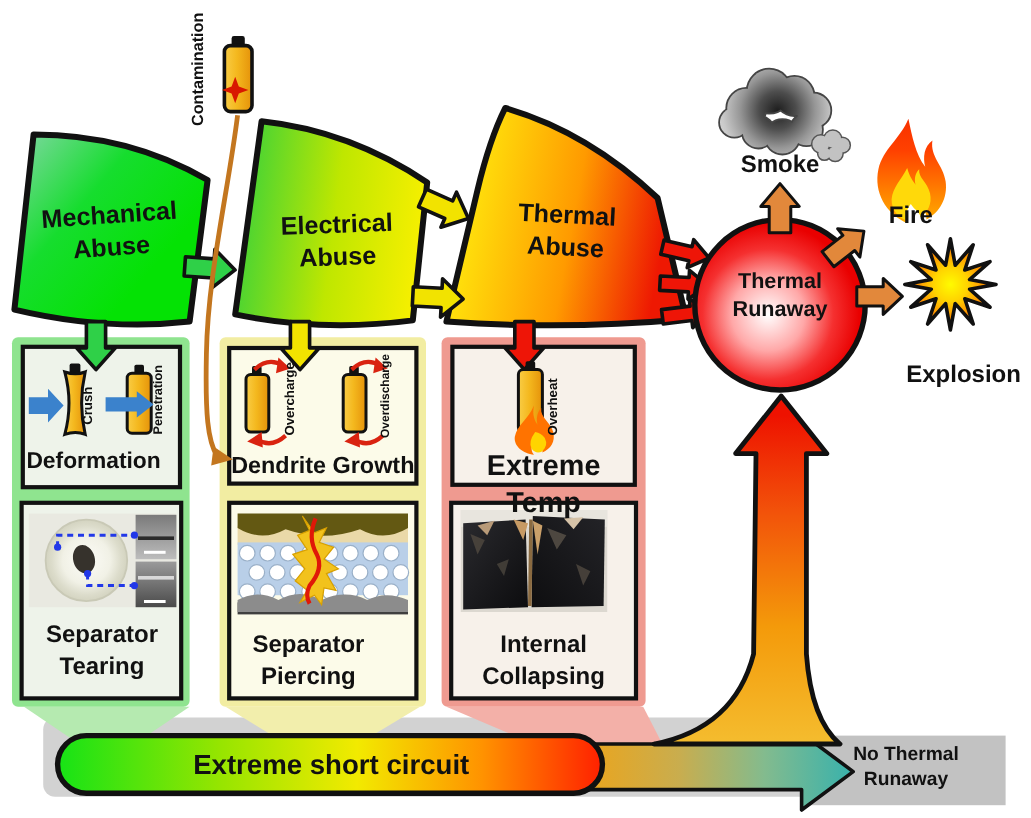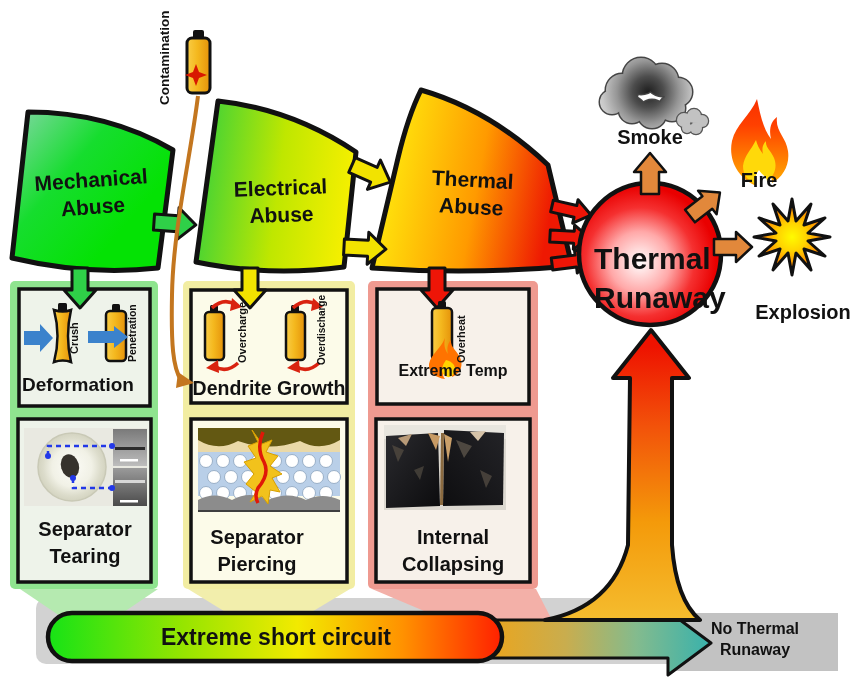--- a/index.html
+++ b/index.html
@@ -327,38 +327,38 @@
   <polygon points="398,438 412,434 406,446" fill="#b89a78"></polygon>
   <polygon points="428,433 440,436 436,450" fill="#c79a64"></polygon>
   <polygon points="444,434 452,438 448,462" fill="#caa06a"></polygon>
   <polygon points="470,432 486,431 478,441" fill="#d6c3a8"></polygon>
 </g>
 </svg>
 
 <div class="lbl" style="left:26px;top:166px;width:132px;font-size:21px;transform:rotate(-4deg);">Mechanical Abuse</div>
 <div class="lbl" style="left:216px;top:174px;width:130px;font-size:21px;transform:rotate(-2deg);">Electrical Abuse</div>
 <div class="lbl" style="left:406px;top:166px;width:132px;font-size:21px;transform:rotate(3deg);">Thermal Abuse</div>
-<div class="lbl" style="left:594px;top:239px;width:112px;font-size:30px;">Thermal Runaway</div>
+<div class="lbl" style="left:594px;top:223px;width:112px;font-size:18px;">Thermal Runaway</div>
 
 <div class="lbl" style="left:608px;top:124px;width:84px;font-size:20px;">Smoke</div>
 <div class="lbl" style="left:728px;top:167px;width:62px;font-size:20px;">Fire</div>
 <div class="lbl" style="left:748px;top:259px;width:110px;font-size:20px;margin-top:40px;">Explosion</div>
 
 <div class="vlbl" style="left:157px;top:2px;width:18px;height:112px;font-size:13.5px;">Contamination</div>
 
 <div class="lbl" style="left:22px;top:373px;width:107px;font-size:19px;">Deformation</div>
 <div class="vlbl" style="left:68px;top:312px;width:15px;height:52px;font-size:11px;">Crush</div>
 <div class="vlbl" style="left:126px;top:298px;width:15px;height:70px;font-size:10.5px;">Penetration</div>
 <div class="lbl" style="left:20px;top:516px;width:130px;font-size:20px;line-height:1.35;">Separator Tearing</div>
 
 <div class="lbl" style="left:190px;top:376px;width:158px;font-size:19.5px;">Dendrite Growth</div>
 <div class="vlbl" style="left:236px;top:299px;width:15px;height:66px;font-size:11px;">Overcharge</div>
 <div class="vlbl" style="left:316px;top:290px;width:15px;height:80px;font-size:10px;">Overdischarge</div>
 <div class="lbl" style="left:193px;top:524px;width:128px;font-size:20px;line-height:1.35;">Separator Piercing</div>
 
-<div class="lbl" style="left:378px;top:361px;width:150px;font-size:16px;">Extreme Temp</div>
+<div class="lbl" style="left:378px;top:373px;width:150px;font-size:24px;">Extreme Temp</div>
 <div class="vlbl" style="left:455px;top:308px;width:15px;height:62px;font-size:11px;">Overheat</div>
 <div class="lbl" style="left:378px;top:524px;width:150px;font-size:20px;line-height:1.35;">Internal Collapsing</div>
 
 <div class="lbl" style="left:60px;top:623px;width:432px;font-size:23px;">Extreme short circuit</div>
 <div class="lbl" style="left:676px;top:619px;width:158px;font-size:16px;">No Thermal Runaway</div>
 
 </div>
 
 </body></html>

